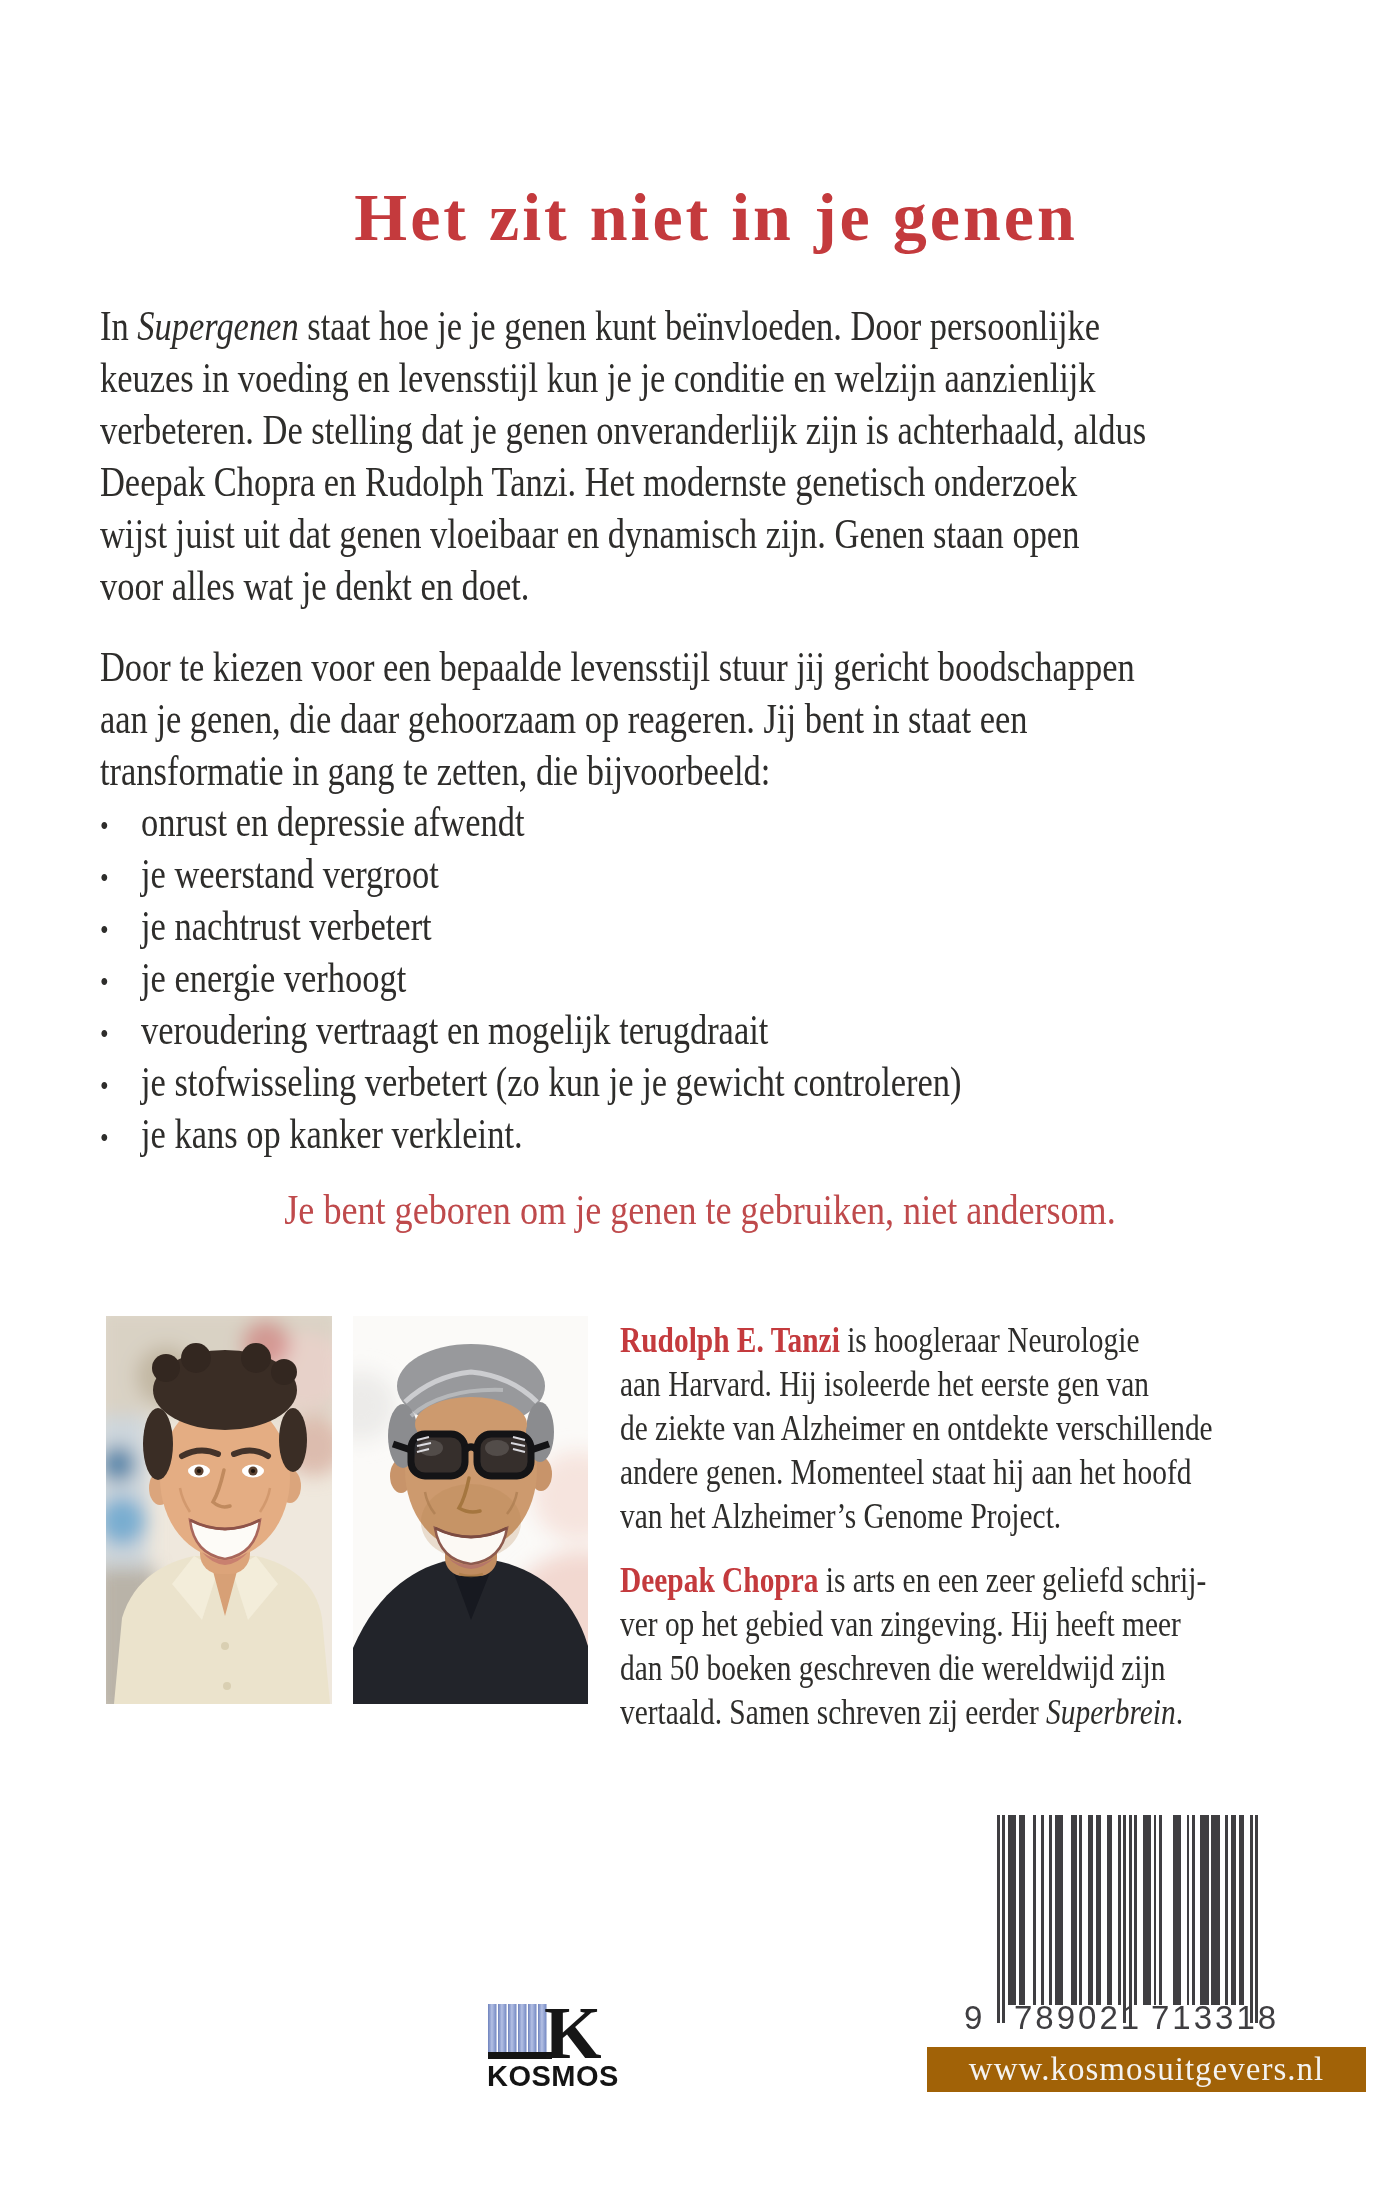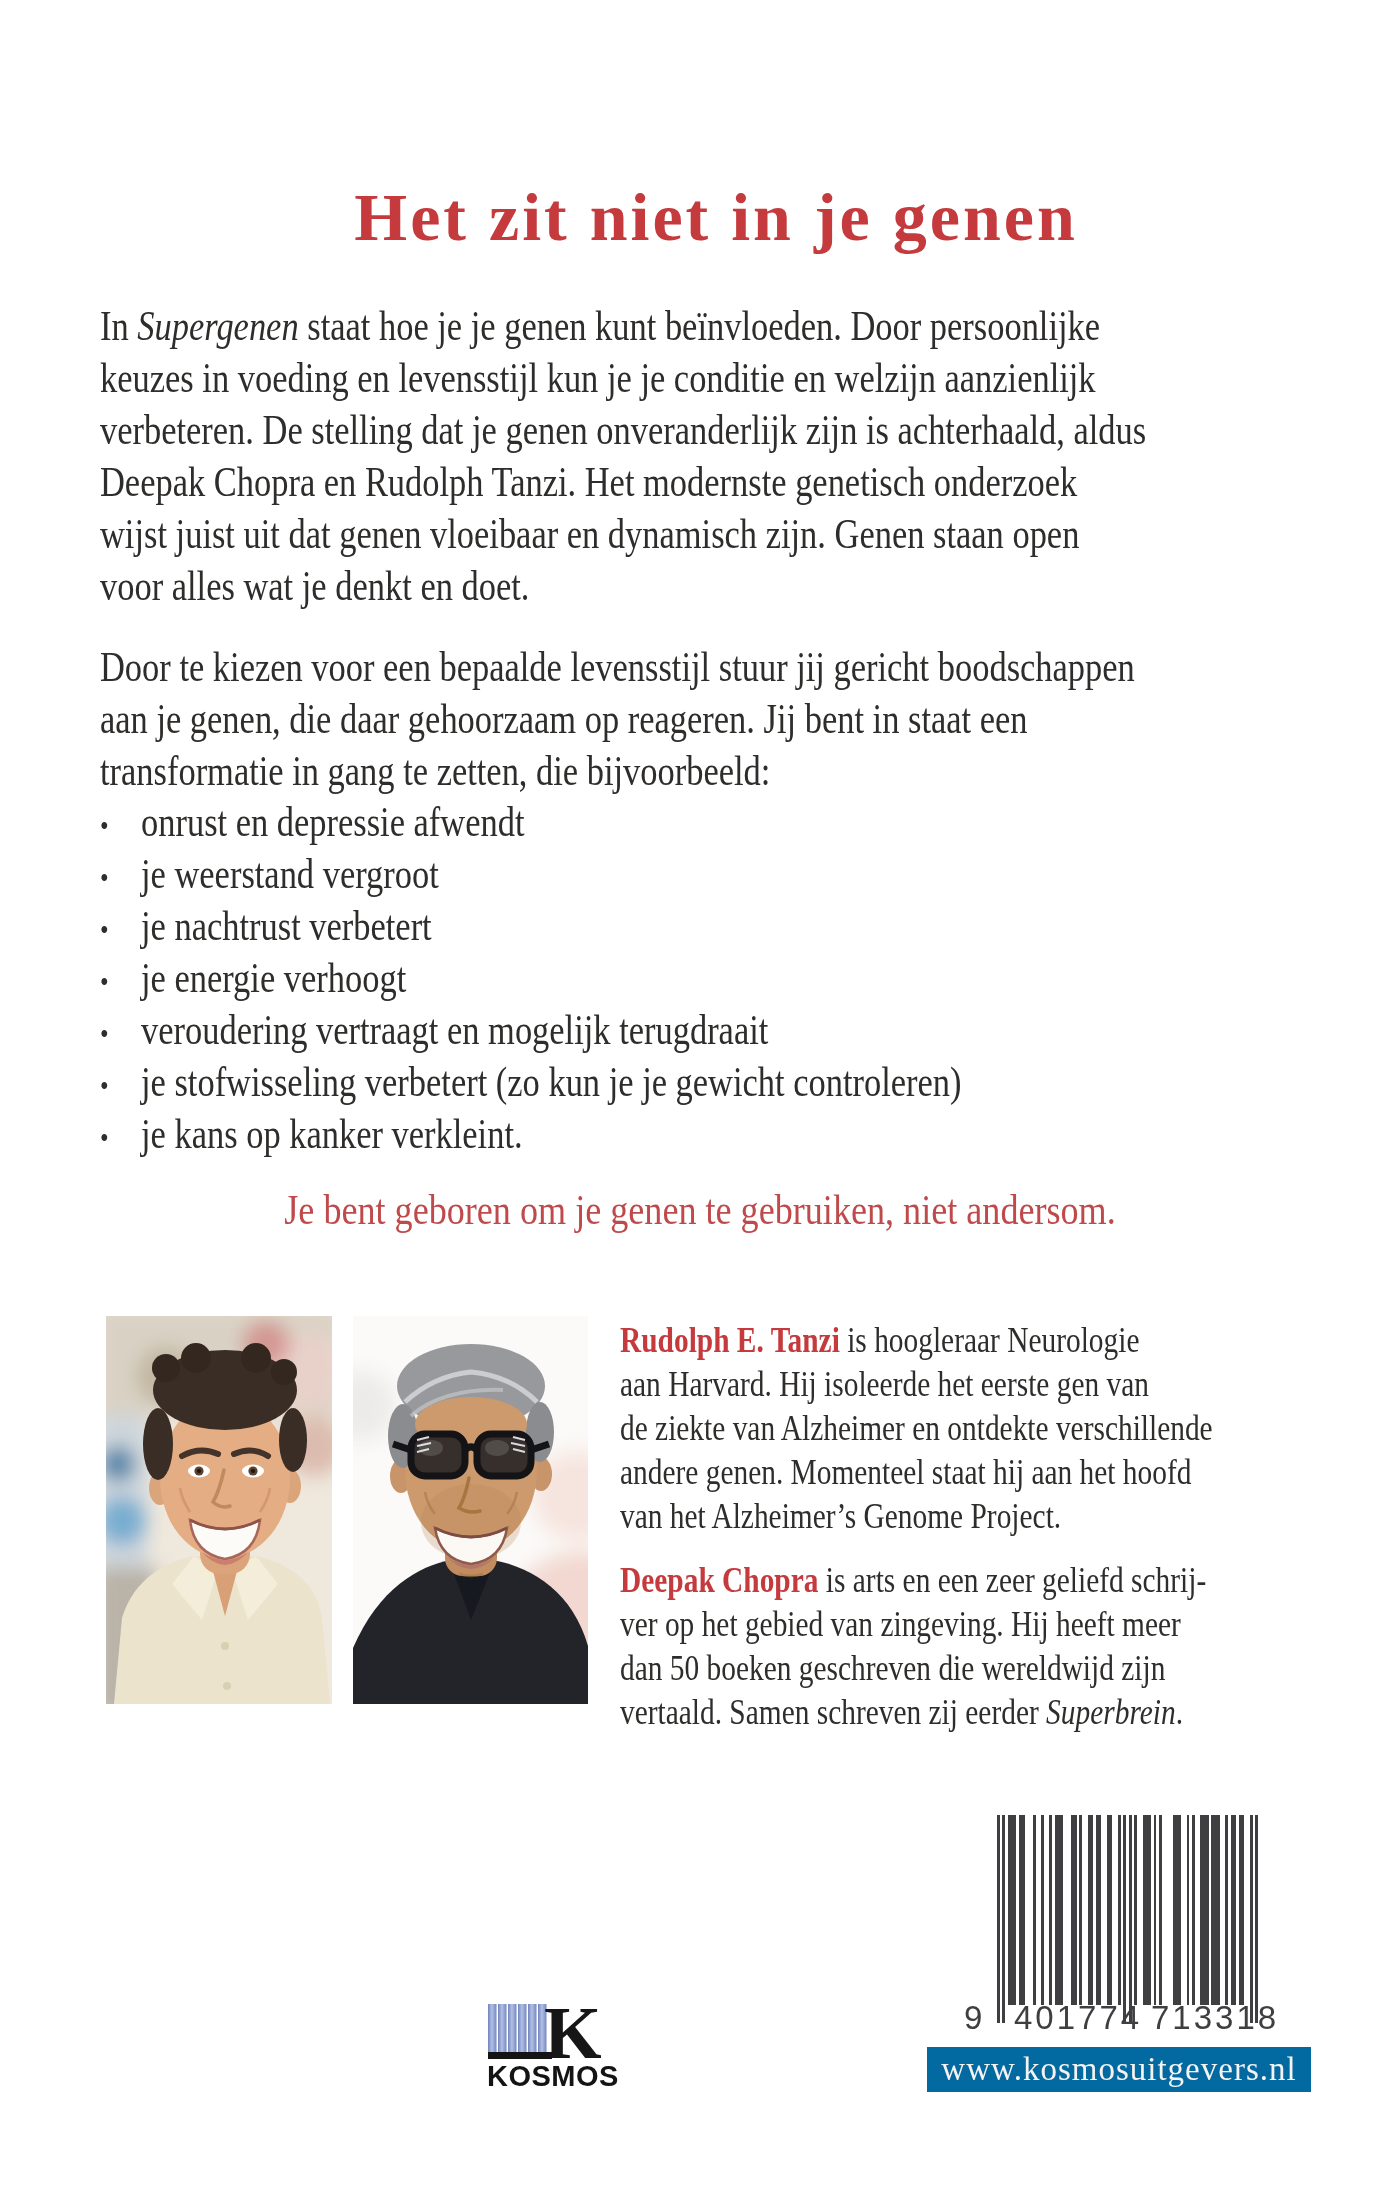--- a/index.html
+++ b/index.html
@@ -41,21 +41,21 @@
   .pub{position:absolute;left:619px;top:1990px;font-size:29px;line-height:31px;color:#2e2d2b;}
 
   .barcode{position:absolute;left:997px;top:1815px;width:261px;height:208px;}
   .barcode rect{fill:#3f3e41;}
   .bdigit{position:absolute;top:1999px;font-family:"Liberation Sans", sans-serif;
           font-size:33px;color:#3f3e41;letter-spacing:3px;white-space:nowrap;}
   .d9{left:964px;}
   .d1{left:1014px;}
   .d2{left:1151px;}
 
-  .band{position:absolute;left:927px;top:2047px;width:384px;height:45px;background:#0369a1;
+  .band{position:absolute;left:927px;top:2047px;width:439px;height:45px;background:#a16207;
         text-align:center;line-height:45px;}
   .band span{color:#f4f3f1;font-size:33px;letter-spacing:1px;}
 </style>
 </head>
 <body>
 
 <div class="page">
 
   <h1 class="title">Het zit niet in je genen</h1>
 
@@ -271,20 +271,20 @@
       <rect x="219.79" y="0" width="2.81" height="190"></rect>
       <rect x="228.03" y="0" width="2.81" height="190"></rect>
       <rect x="233.53" y="0" width="2.81" height="190"></rect>
       <rect x="236.27" y="0" width="2.81" height="190"></rect>
       <rect x="241.77" y="0" width="2.81" height="190"></rect>
       <rect x="244.52" y="0" width="2.81" height="190"></rect>
       <rect x="252.76" y="0" width="2.81" height="208"></rect>
       <rect x="258.25" y="0" width="2.81" height="208"></rect>
     </svg>
   <div class="bdigit d9">9</div>
-  <div class="bdigit d1">401774</div>
+  <div class="bdigit d1">789021</div>
   <div class="bdigit d2">713318</div>
 
   <div class="band">
     <span>www.kosmosuitgevers.nl</span>
   </div>
 
 </div>
 
 </body></html>

